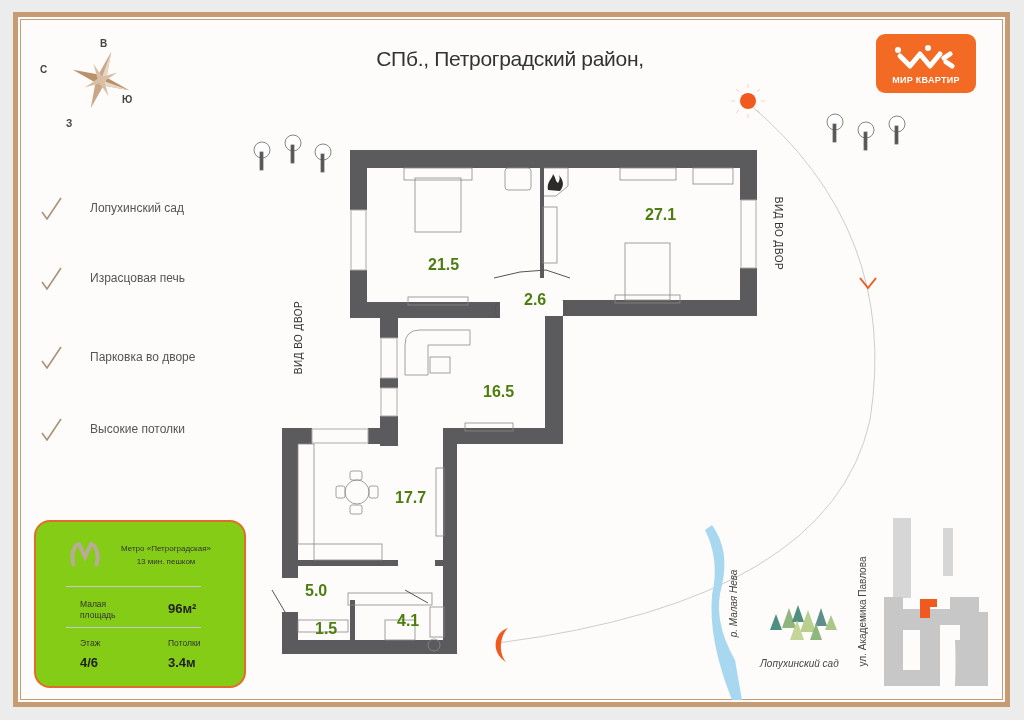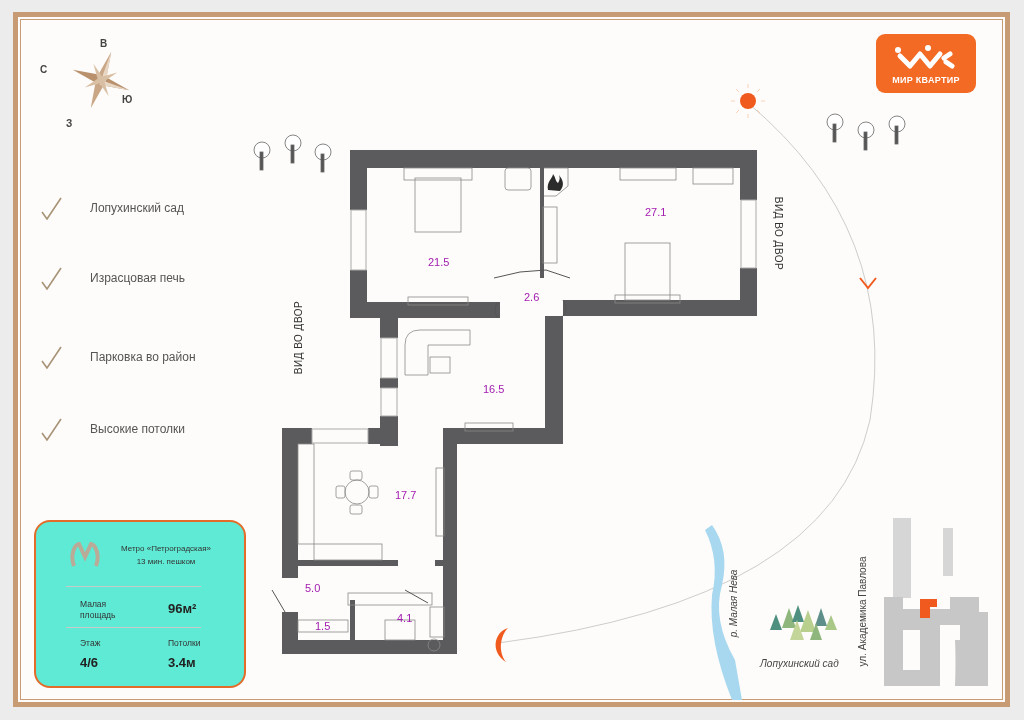--- a/index.html
+++ b/index.html
@@ -7,36 +7,37 @@
   .frame{position:absolute;left:13px;top:12px;width:997px;height:695px;border:5px solid #c79b74;box-sizing:border-box;background:#fdfcfa;}
   .frame-inner{position:absolute;left:20px;top:19px;width:983px;height:681px;border:1px solid #c79b74;box-sizing:border-box;}
   .abs{position:absolute;}
   .title{left:330px;top:44px;width:360px;text-align:center;font-size:21px;line-height:30px;color:#333;letter-spacing:-0.3px;}
   .logo{left:876px;top:34px;width:100px;height:59px;background:#f26a23;border-radius:9px;}
   .logo-text{position:absolute;left:0;right:0;bottom:8px;text-align:center;font-size:9px;font-weight:bold;color:#fff;letter-spacing:0.3px;}
   .compass-lbl{font-size:10px;font-weight:bold;color:#444;}
   .feat{left:40px;width:200px;height:26px;}
   .feat .chk{position:absolute;left:0;top:0;width:22px;height:24px;}
   .feat .txt{position:absolute;left:50px;top:5px;font-size:12px;color:#555;}
-  .card{left:34px;top:520px;width:212px;height:168px;border:2px solid #e36c2a;border-radius:16px;box-sizing:border-box;background:#5eead4;}
+  .card{left:34px;top:520px;width:212px;height:168px;border:2px solid #e36c2a;border-radius:16px;box-sizing:border-box;background:#84cc16;}
   .metro-txt{position:absolute;left:60px;top:20px;width:140px;text-align:center;font-size:8px;color:#333;line-height:13px;}
   .hr{position:absolute;left:30px;width:135px;height:1px;background:#c9c9c9;}
   .small{font-size:8.5px;color:#333;line-height:11px;}
   .big{font-size:13px;font-weight:bold;color:#222;}
-  .room-lbl{font-size:11px;font-weight:normal;color:#a21caf;}
+  .room-lbl{font-size:16px;font-weight:bold;color:#4d7c0f;}
   .vlabel{font-size:10px;color:#333;letter-spacing:0.5px;white-space:nowrap;}
   .map-text{font-size:10px;color:#444;font-style:italic;white-space:nowrap;}
 </style>
 </head>
 <body>
 
 <div class="frame"></div>
 <div class="frame-inner"></div>
 
 <div class="abs title">
+  <div>СПб., Петроградский район,</div>
 </div>
 
 <div class="abs logo">
   <svg width="100" height="40" style="position:absolute;left:0;top:2px">
     <g fill="none" stroke="#fff" stroke-width="5" stroke-linecap="round" stroke-linejoin="round">
       <path d="M24 20 L34 30 L44 18 L54 30 L64 18"></path>
       <path d="M68 22 L74 18 M70 26 L76 30"></path>
     </g>
     <circle cx="22" cy="14" r="3" fill="#fff"></circle>
     <circle cx="52" cy="12" r="3" fill="#fff"></circle>
@@ -72,21 +73,21 @@
 <div class="abs feat" style="top:266px">
   <svg class="chk" viewBox="0 0 22 24">
       <path d="M2 16 L7 23 L21 2" fill="none" stroke="#a89377" stroke-width="1.6"></path>
     </svg>
   <span class="txt">Израсцовая печь</span>
 </div>
 <div class="abs feat" style="top:345px">
   <svg class="chk" viewBox="0 0 22 24">
       <path d="M2 16 L7 23 L21 2" fill="none" stroke="#a89377" stroke-width="1.6"></path>
     </svg>
-  <span class="txt">Парковка во  район</span>
+  <span class="txt">Парковка во  дворе</span>
 </div>
 <div class="abs feat" style="top:417px">
   <svg class="chk" viewBox="0 0 22 24">
       <path d="M2 16 L7 23 L21 2" fill="none" stroke="#a89377" stroke-width="1.6"></path>
     </svg>
   <span class="txt">Высокие потолки</span>
 </div>
 
 <div class="abs card">
   <svg width="30" height="26" style="position:absolute;left:34px;top:20px" viewBox="0 0 30 26">

